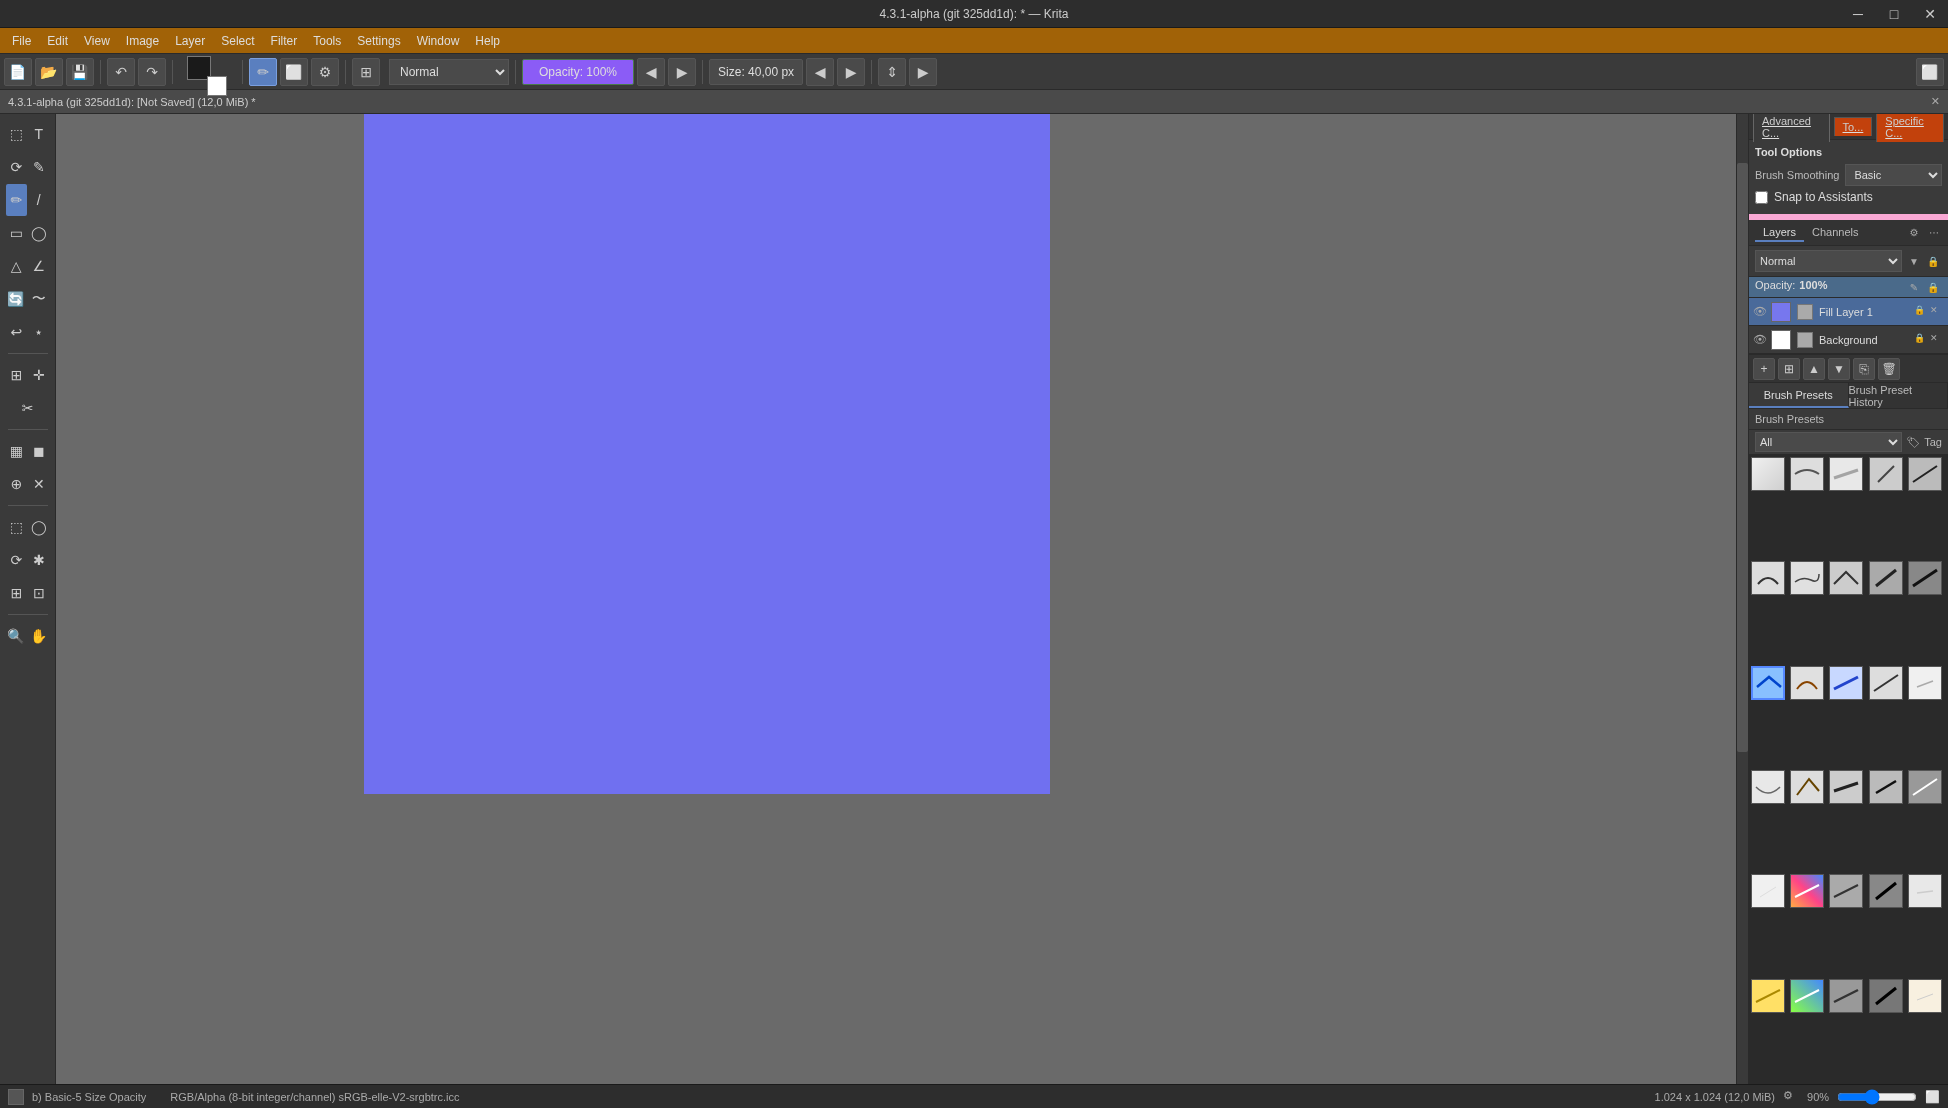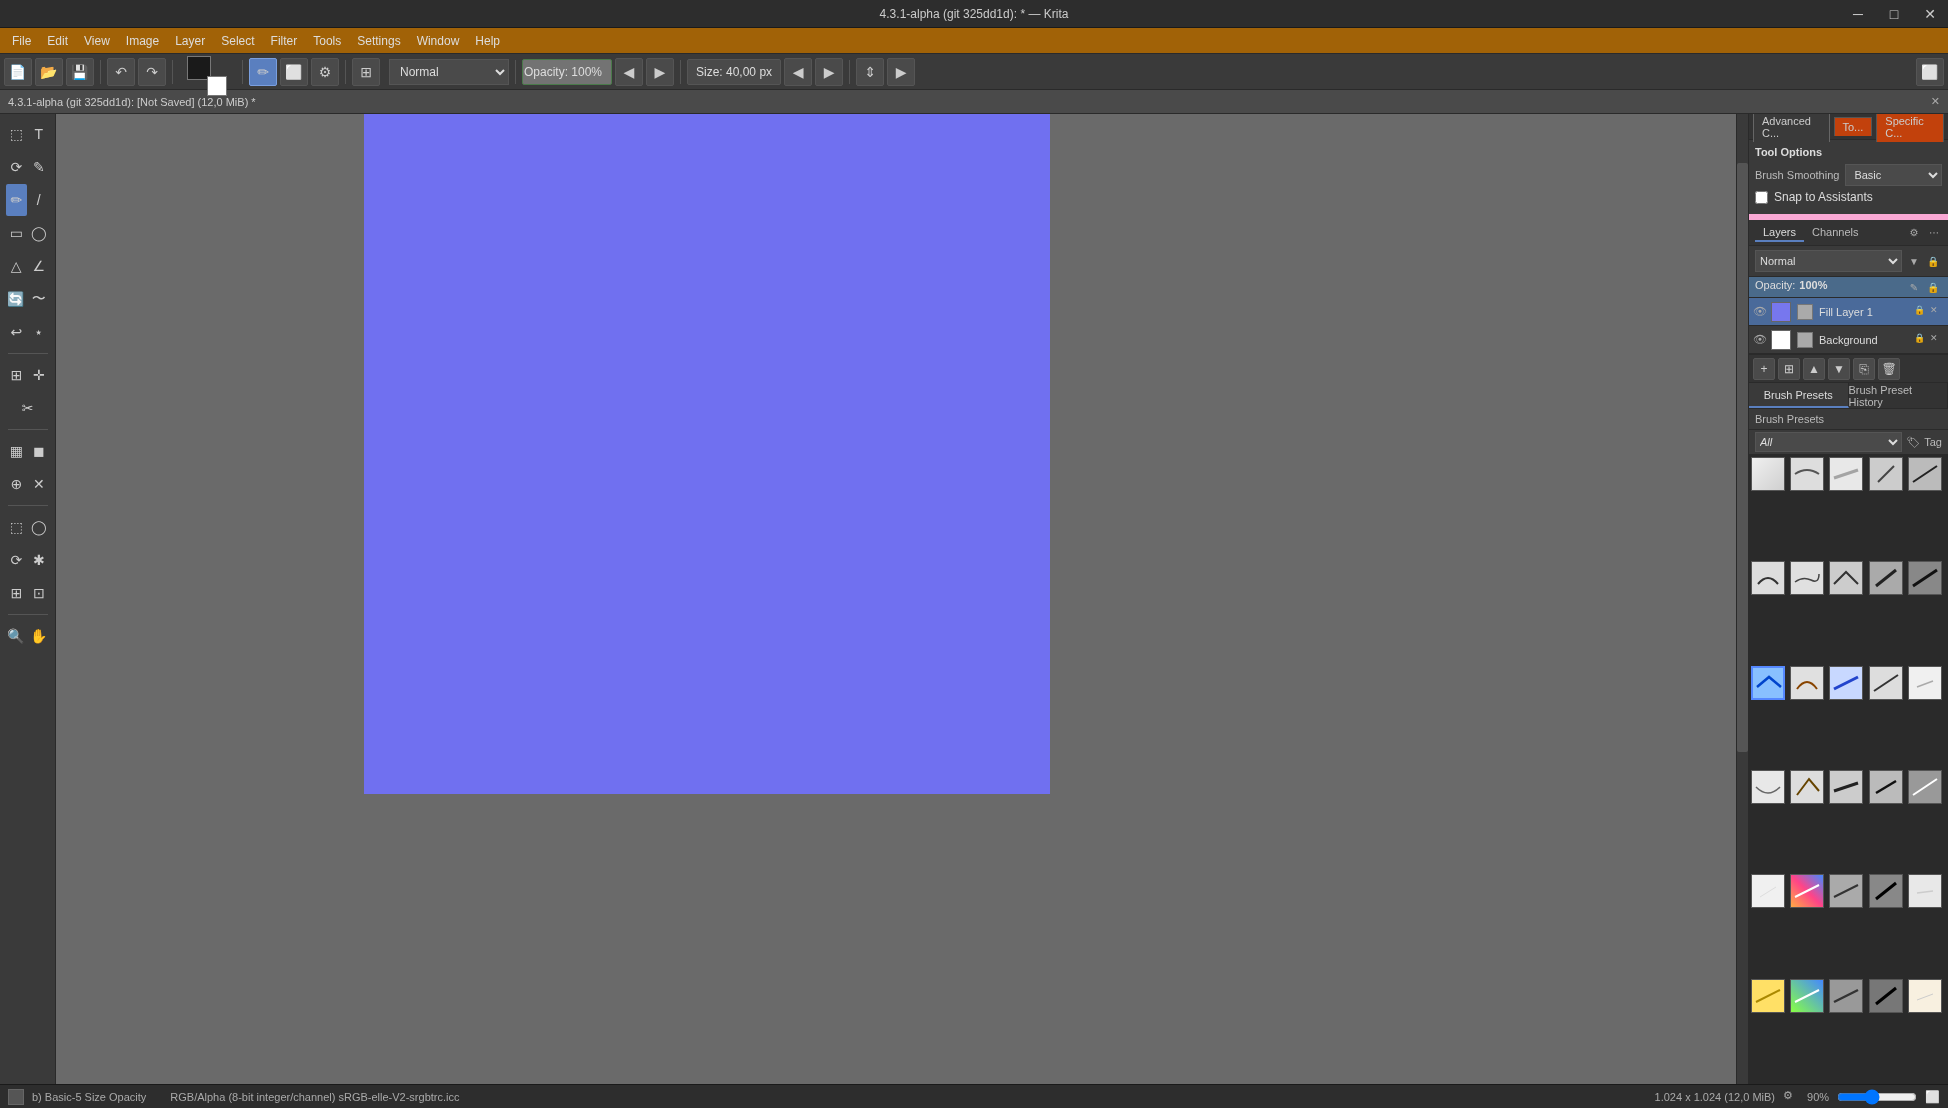--- a/index.html
+++ b/index.html
@@ -110,26 +110,26 @@
       height: 26px;
       background: #4a4a4a;
       border: 1px solid #555;
       color: #ddd;
       padding: 0 6px;
       font-size: 12px;
       min-width: 120px;
     }
     .opacity-box {
       height: 26px;
-      background: #737373;
+      background: #8b5cf6;
       border: 1px solid #4a7a4a;
       border-radius: 2px;
       display: flex;
       align-items: center;
-      padding: 0 1px;
+      padding: 0 16px;
       font-size: 12px;
       color: #ddd;
       min-width: 90px;
     }
     .size-box {
       height: 26px;
       background: #4a4a4a;
       border: 1px solid #555;
       border-radius: 2px;
       display: flex;
@@ -648,21 +648,21 @@
       <div style="position:absolute; bottom:0; left:0; right:0; height:12px; background:#3a3a3a; border-top:1px solid #2a2a2a;">
         <div style="position:absolute; left:20%; width:60%; height:100%; background:#555; border-radius:2px;"></div>
       </div>
       <div style="position:absolute; right:0; top:0; bottom:12px; width:12px; background:#3a3a3a; border-left:1px solid #2a2a2a;">
         <div style="position:absolute; top:5%; left:0; width:100%; height:60%; background:#555; border-radius:2px;"></div>
       </div>
     </div>
 
     <div style="width:200px; background:#3a3a3a; border-left:1px solid #2a2a2a; display:flex; flex-direction:column; overflow:hidden;">
 
-      <div style="height:26px; background:#333; display:flex; align-items:center; padding:0 4px; border-bottom:1px solid #2a2a2a; gap:4px;">
+      <div style="height:26px; background:#333; display:flex; align-items:center; padding:0 4px; border-bottom:1px solid #2a2a2a; gap:4px;text-decoration:underline;">
         <div class="right-tab active">Advanced C...</div>
         <div class="right-tab">To...</div>
         <div class="right-tab">Specific C...</div>
       </div>
 
       <div id="tool-options" style="padding:6px; border-bottom:6px solid #f9a8d4;">
         <div class="section-title">Tool Options</div>
         <div class="option-row">
           <span class="option-label">Brush Smoothing</span>
           <select class="option-select">
@@ -739,21 +739,21 @@
 
         <div class="brush-tabs">
           <div class="brush-tab active">Brush Presets</div>
           <div class="brush-tab">Brush Preset History</div>
         </div>
 
         <div class="brush-controls">
           <span style="font-size:11px; color:#bbb;">Brush Presets</span>
         </div>
         <div style="padding:2px 6px; display:flex; align-items:center; gap:4px; border-bottom:1px solid #2a2a2a;">
-          <select style="flex:1; height:20px; background:#4a4a4a; border:1px solid #555; color:#ddd; font-size:11px;font-style:italic;">
+          <select style="flex:1; height:20px; background:#4a4a4a; border:1px solid #555; color:#ddd; font-size:11px;">
             <option>All</option>
           </select>
           <span style="font-size:11px; color:#bbb;">🏷</span>
           <span style="font-size:11px; color:#bbb;">Tag</span>
         </div>
 
         <div class="brush-grid">
 
           <div class="brush-preset bp-light" style="background: linear-gradient(135deg,#f0f0f0,#d0d0d0);"></div>
           <div class="brush-preset" style="background:#ddd; position:relative;">

